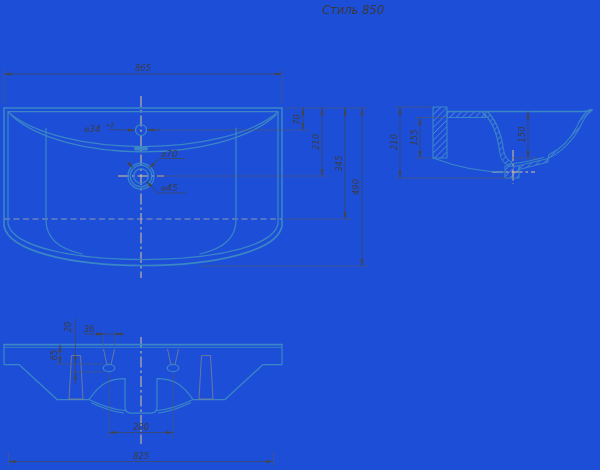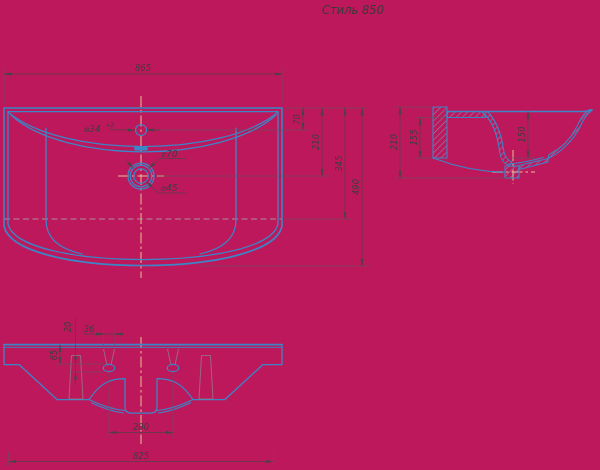--- a/index.html
+++ b/index.html
@@ -1,16 +1,16 @@
 <!DOCTYPE html>
 <html><head>
 <meta charset="utf-8">
 <style>
   html,body{margin:0;padding:0;background:#ffffff;}
-  .page{position:relative;width:600px;height:470px;background:#be185d;overflow:hidden;
+  .page{position:relative;width:600px;height:470px;background:#1d4ed8;overflow:hidden;
         font-family:"DejaVu Sans",sans-serif;}
   svg{display:block}
   .b{stroke:#3a86c6;stroke-width:1.25;fill:none;stroke-linecap:round;stroke-linejoin:round;}
   .b2{stroke:#3a86c6;stroke-width:1.6;fill:none;stroke-linecap:round;}
   .bth{stroke:#3a86c6;stroke-width:0.9;fill:none;}
   .bf{fill:#3a86c6;stroke:none;}
   .hatch{fill:url(#hat);stroke:#3a86c6;stroke-width:1.1;stroke-linejoin:round;}
   .dim{stroke:#454545;stroke-width:0.65;fill:none;}
   .ext{stroke:#5a5a5a;stroke-width:0.55;fill:none;}
   .gray{stroke:#8a8a8a;stroke-width:0.7;fill:none;}

